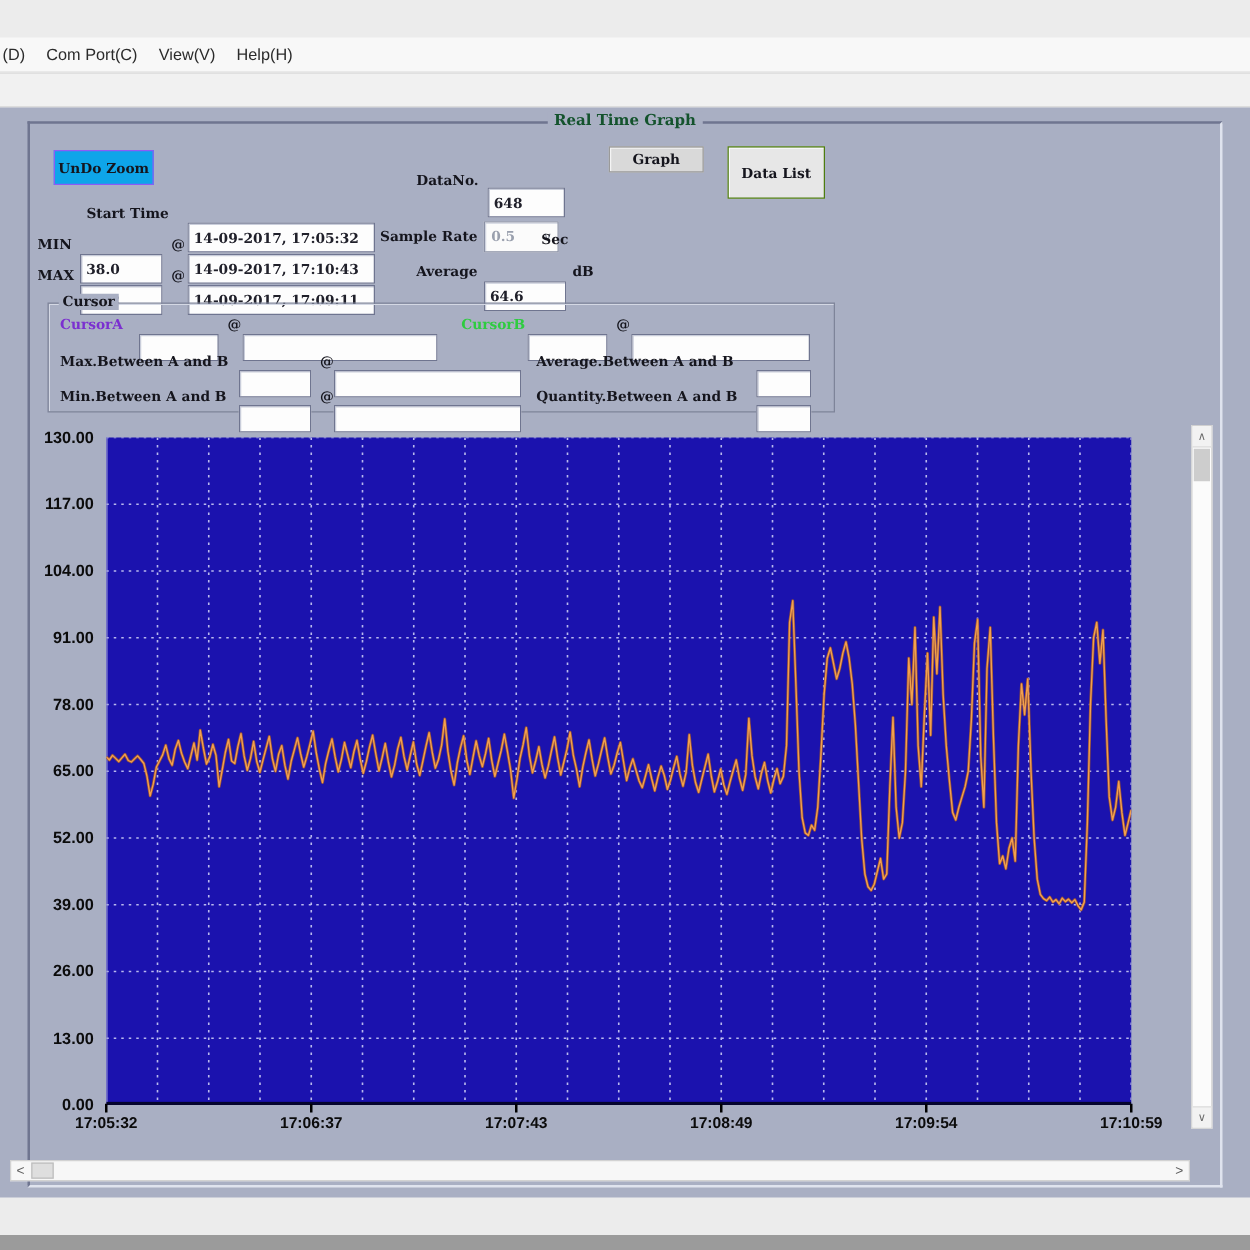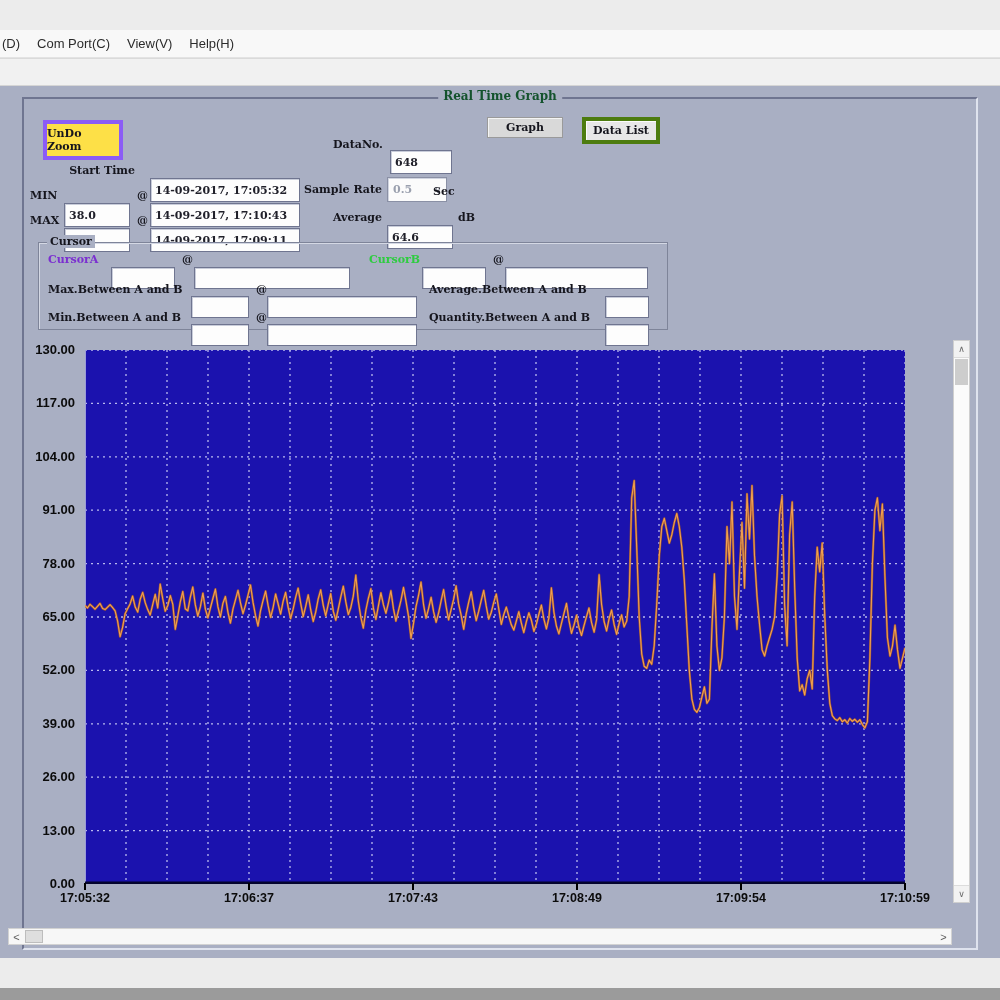--- a/index.html
+++ b/index.html
@@ -34,25 +34,25 @@
     padding:0 5px; font-family:"DejaVu Serif",serif; font-weight:bold; font-size:12px; color:#14532d; }
 
   .lbl { position:absolute; font-family:"DejaVu Serif",serif; font-weight:bold; font-size:11px; color:#15151d; white-space:nowrap; }
   .field { position:absolute; background:#fdfdfd; border:1px solid #6f7590;
     box-shadow:inset 1px 1px 0 #c9cdda; font-family:"DejaVu Serif",serif; font-weight:bold; font-size:11px;
     color:#20202a; padding:0 4px; outline:none; }
   input.field { height:24px;margin-top:19px; }
 
   .btn { position:absolute; display:flex; align-items:center; justify-content:center;
     font-family:"DejaVu Serif",serif; font-weight:bold; font-size:11px; color:#15151d; cursor:default; }
-  .btn-undo { left:43px; top:34px; width:80px; height:40px; background:#fde047; border:4px solid #8b5cf6; }
+  .btn-undo { left:43px; top:34px; width:80px; height:28px; background:#0ea5e9; border:1px solid #8b5cf6; }
   .btn-graph { left:487px; top:31px; width:76px; height:21px; background:#d9d9d9;
     border:1px solid #9a9a9a; box-shadow:inset 1px 1px 0 #f4f4f4; }
-  .btn-datalist { left:582px; top:31px; width:78px; height:27px; background:#e7e7e7;
-    border:4px solid #4d7c0f; box-shadow:inset 1px 1px 0 #fbfbfb; }
+  .btn-datalist { left:582px; top:31px; width:78px; height:42px; background:#e7e7e7;
+    border:1px solid #4d7c0f; box-shadow:inset 1px 1px 0 #fbfbfb; }
 
   .groupbox { position:absolute; border:1px solid #7e8499; box-shadow:inset 1px 1px 0 #d4d8e4; }
   .groupbox .gb-title { position:absolute; top:-8px; left:8px; background:#a9afc3; padding:0 3px;
     font-family:"DejaVu Serif",serif; font-weight:bold; font-size:11px; color:#15151d; }
   .gb-indication { left:480px; top:69px; width:190px; height:77px; }
   .gb-cursor { left:38px; top:156px; width:630px; height:88px; }
 
   .dropdown { position:absolute; left:387px; top:91px; width:60px; height:25px; background:#fbfbfb;
     border:1px solid #8a90a5; box-shadow:inset 1px 1px 0 #d0d4e0; display:flex; align-items:center; }
   .dropdown .val { flex:1; padding-left:5px; font-family:"DejaVu Serif",serif; font-weight:bold;

